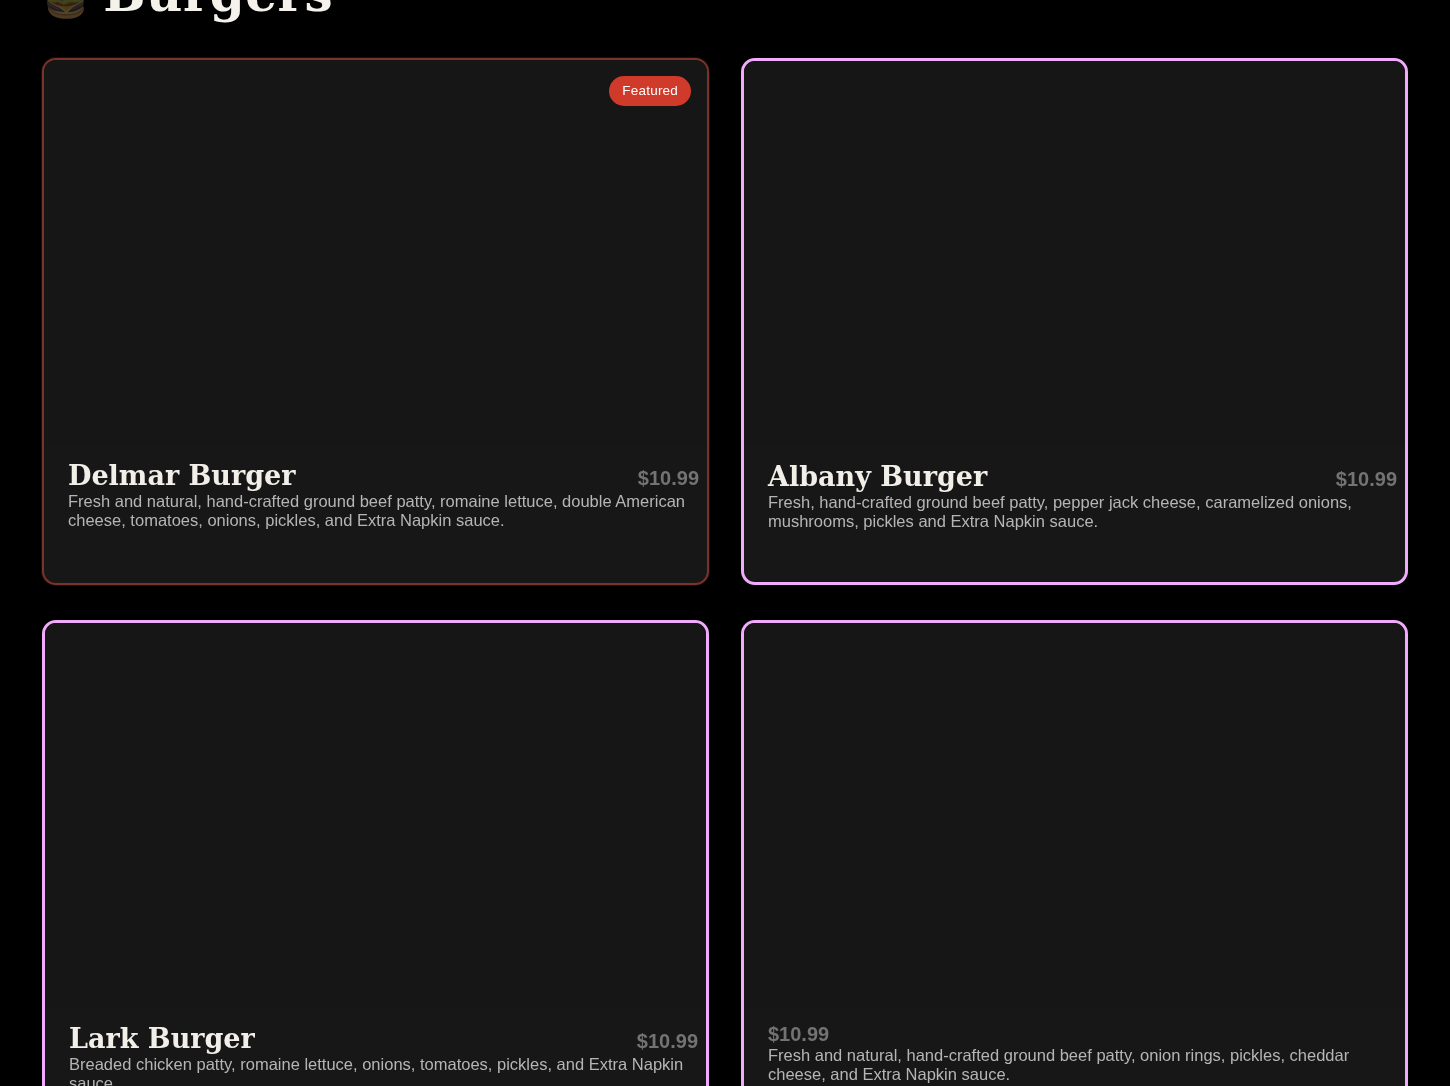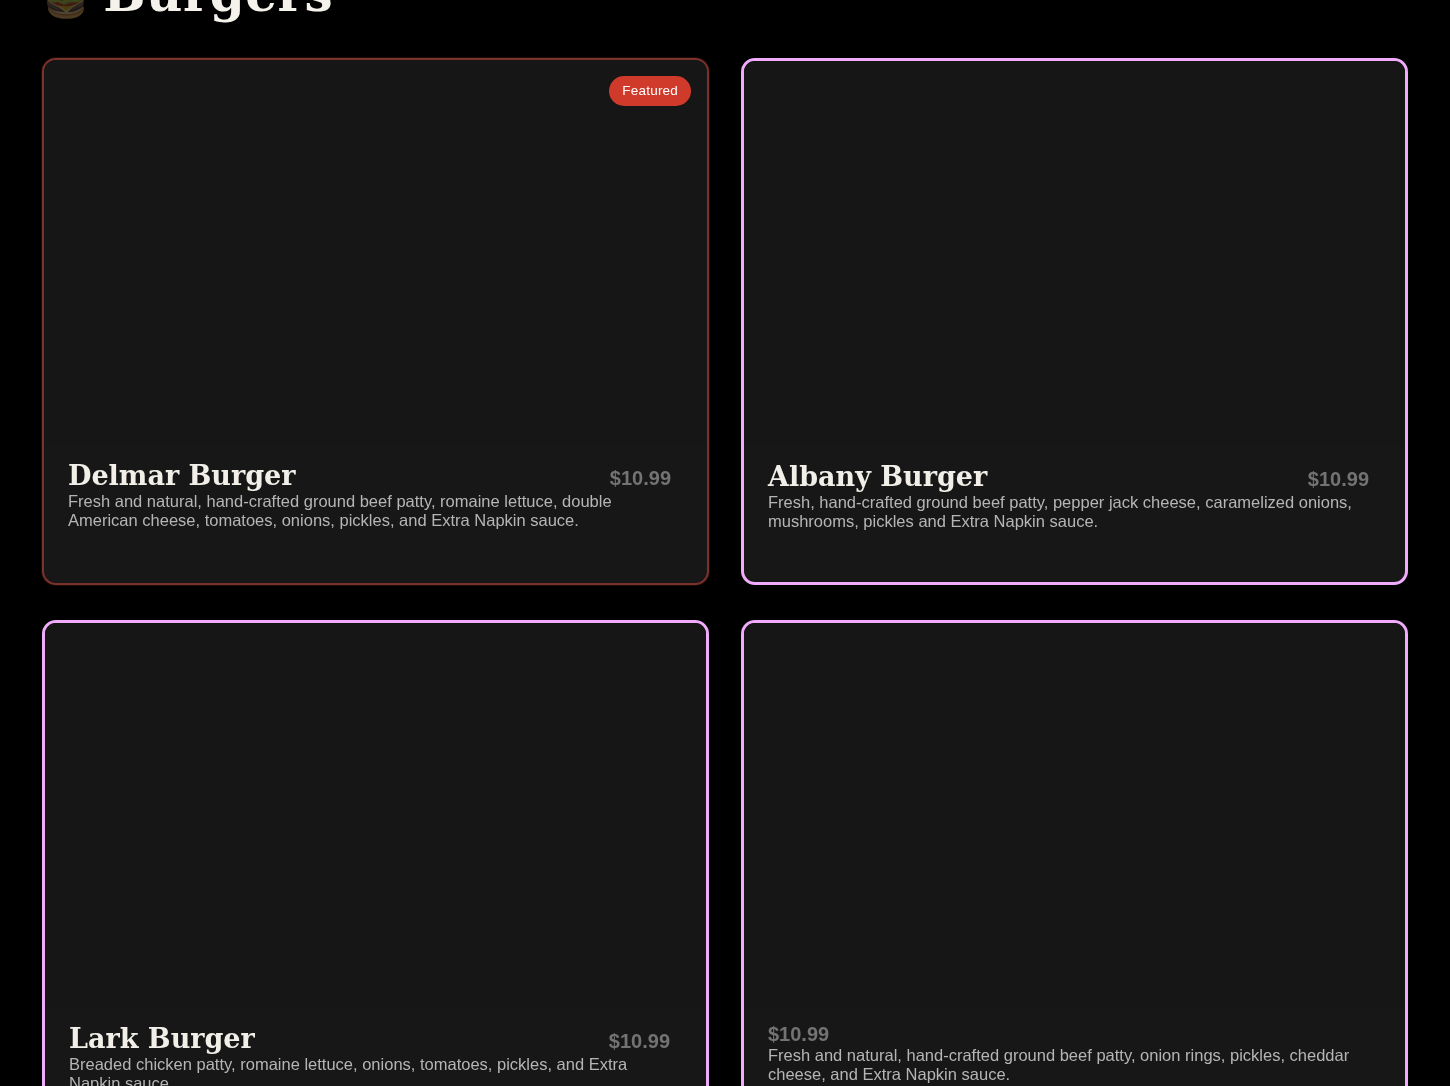--- a/index.html
+++ b/index.html
@@ -72,21 +72,21 @@
     right: 16px;
     background: #cf3a2b;
     color: #ffffff;
     font-size: 13.5px;
     font-weight: 500;
     line-height: 1;
     padding: 8px 13px;
     border-radius: 999px;
     letter-spacing: 0.2px;
   }
-  .card-body { padding: 16px 36px 0 24px; }
+  .card-body { padding: 16px 8px 0 24px; }
   .card-title-row {
     display: flex;
     justify-content: space-between;
     align-items: baseline;
   }
   .card-title {
     font-family: "DejaVu Serif", "Liberation Serif", serif;
     font-weight: 700;
     font-size: 27px;
     line-height: 32px;

